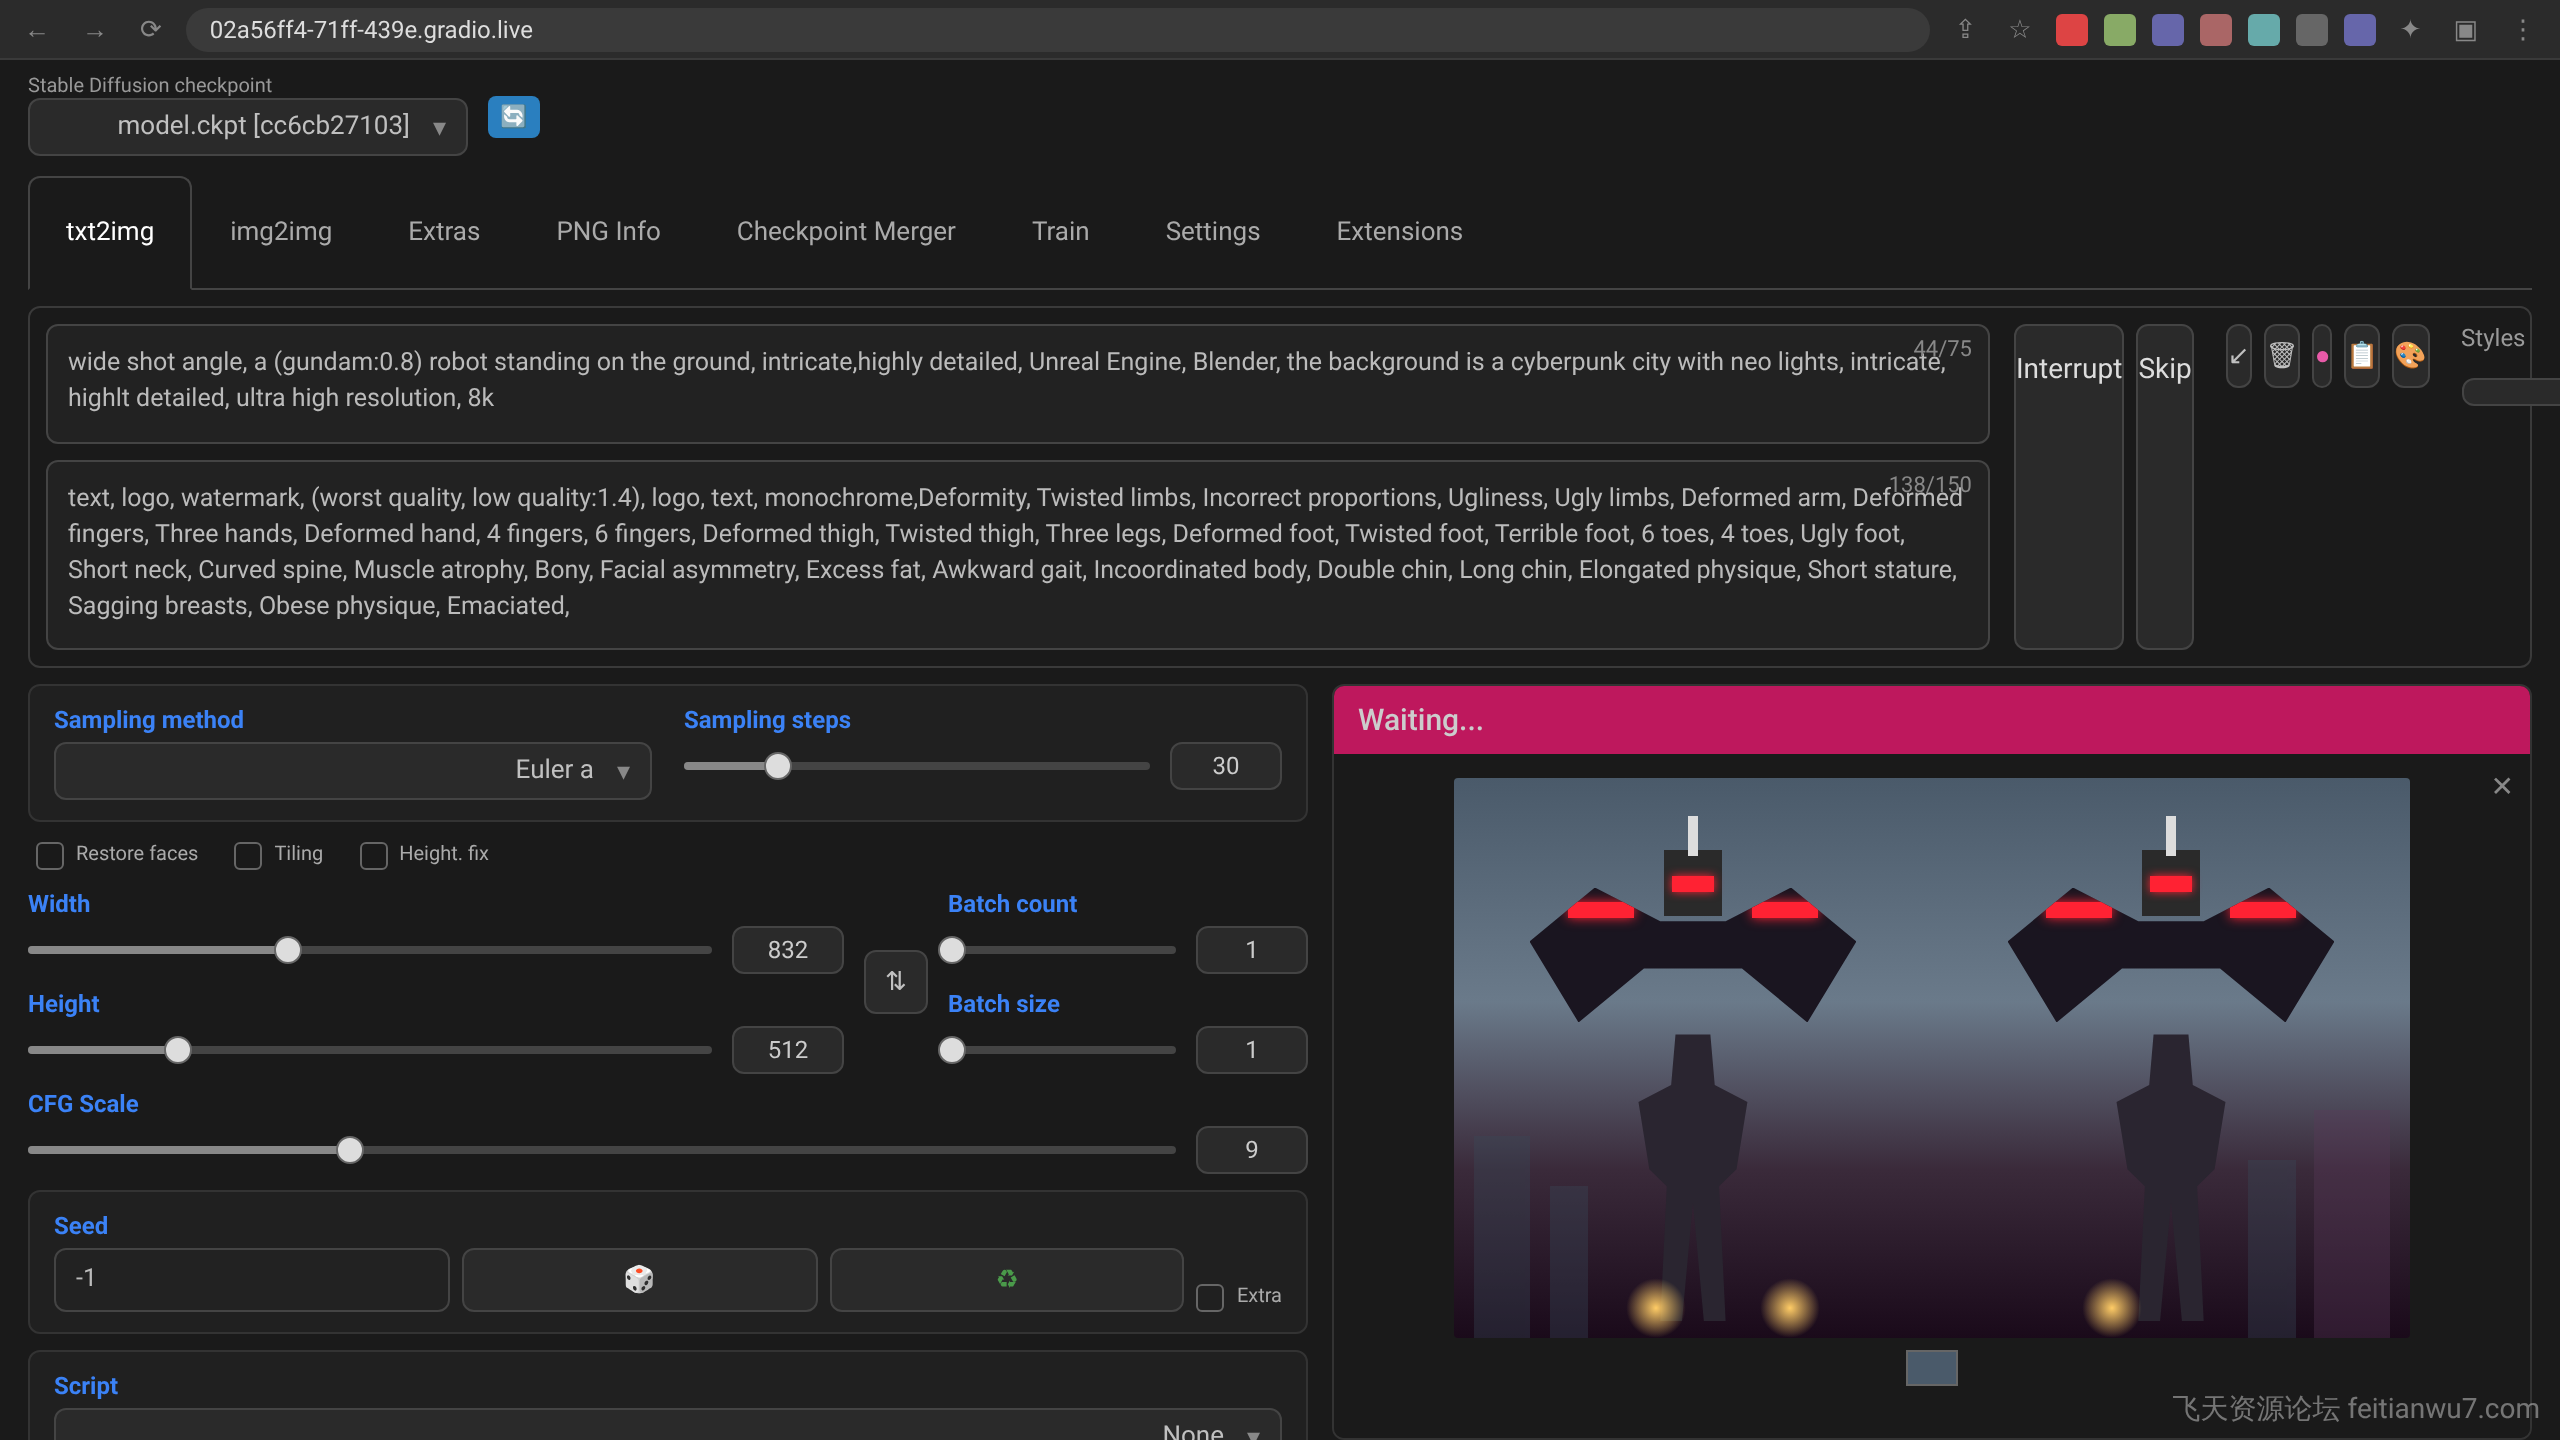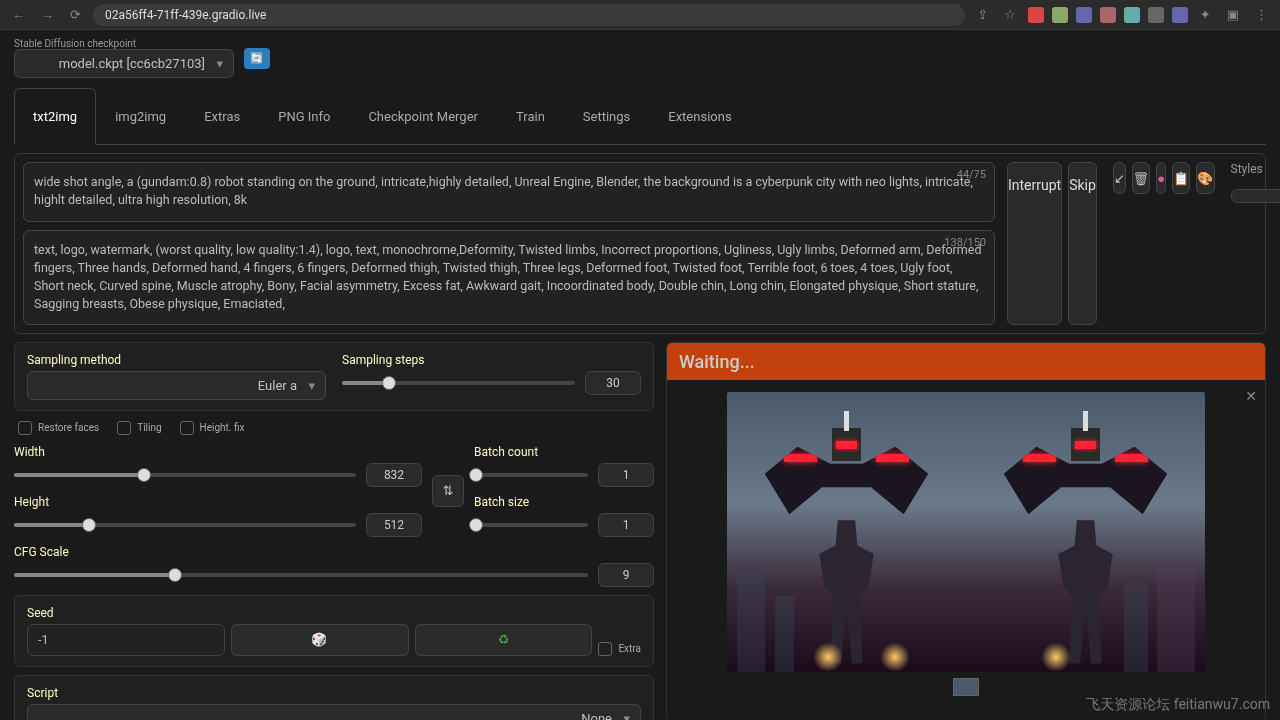--- a/index.html
+++ b/index.html
@@ -41,41 +41,41 @@
 .icon-btn { flex: 1; background: #2a2a2a; border: 1px solid #444; border-radius: 6px; height: 32px; display: flex; align-items: center; justify-content: center; cursor: pointer; }
 .styles-row { display: flex; gap: 6px; align-items: center; }
 .styles-select { flex: 1; }
 .styles-label { font-size: 12px; color: #999; margin-bottom: 4px; display: block; }
 
 .params-grid { display: flex; gap: 12px; }
 .params-left { flex: 1; }
 .params-right { width: 600px; }
 
 .param-group { background: #202020; border: 1px solid #333; border-radius: 6px; padding: 10px 12px; margin-bottom: 8px; }
-.param-label { font-size: 12px; color: #fef9c3; margin-bottom: 4px; display: block; }
+.param-label { font-size: 12px; color: #3b82f6; margin-bottom: 4px; display: block; font-weight: bold; }
 .slider-row { display: flex; align-items: center; gap: 10px; }
 .slider-track { flex: 1; height: 4px; background: #444; border-radius: 2px; position: relative; }
 .slider-fill { position: absolute; left: 0; top: 0; height: 100%; background: #888; border-radius: 2px; }
 .slider-thumb { position: absolute; top: -5px; width: 14px; height: 14px; background: #ddd; border-radius: 50%; border: 1px solid #666; margin-left: -7px; }
 .num-box { background: #2a2a2a; border: 1px solid #444; border-radius: 6px; padding: 4px 8px; width: 56px; text-align: center; color: #ccc; font-size: 12px; }
 .checkbox-row { display: flex; gap: 18px; padding: 4px 0; }
 .checkbox { display: inline-flex; align-items: center; gap: 6px; font-size: 10px; color: #aaa; }
 .cb-box { width: 14px; height: 14px; border: 1px solid #666; border-radius: 3px; }
 
 .dim-section { display: flex; gap: 10px; }
 .dim-left { flex: 1; }
 .dim-mid { display: flex; align-items: center; }
 .dim-right { width: 180px; }
 .swap-btn { background: #2a2a2a; border: 1px solid #444; border-radius: 6px; width: 32px; height: 32px; display: flex; align-items: center; justify-content: center; cursor: pointer; }
 
 .seed-row { display: flex; gap: 6px; align-items: flex-end; }
 .seed-input { flex: 1; }
 
 .output-panel { background: #202020; border: 1px solid #333; border-radius: 6px; overflow: hidden; }
-.output-header { background: #c2410c; padding: 8px 12px; font-size: 18px; color: #ccc; font-weight: 500; }
+.output-header { background: #be185d; padding: 8px 12px; font-size: 15px; color: #ccc; font-weight: 500; }
 .output-img-wrap { position: relative; padding: 12px 60px; background: #1a1a1a; }
 .output-img { width: 100%; height: 280px; background: linear-gradient(to bottom, #4a5a6a 0%, #6a7a8a 40%, #3a2a3a 70%, #1a0a1a 100%); position: relative; border-radius: 2px; overflow: hidden; }
 .close-x { position: absolute; top: 8px; right: 8px; color: #888; cursor: pointer; font-size: 14px; }
 .robot { position: absolute; bottom: 8px; width: 38%; height: 86%; }
 .robot.left { left: 6%; }
 .robot.right { right: 6%; }
 .robot-body { position: absolute; bottom: 0; left: 20%; width: 60%; height: 70%; background: #2a2530; clip-path: polygon(35% 100%, 38% 60%, 30% 55%, 25% 35%, 40% 30%, 42% 15%, 58% 15%, 60% 30%, 75% 35%, 70% 55%, 62% 60%, 65% 100%, 55% 100%, 50% 65%, 45% 100%); }
 .robot-shoulders { position: absolute; top: 10%; left: 5%; width: 90%; height: 28%; background: #1a1520; clip-path: polygon(0 40%, 20% 0, 40% 25%, 60% 25%, 80% 0, 100% 40%, 85% 100%, 65% 60%, 35% 60%, 15% 100%); }
 .robot-shoulders::before, .robot-shoulders::after { content: ""; position: absolute; top: 10%; width: 20%; height: 12%; background: #ff2233; box-shadow: 0 0 6px #ff2233; }
 .robot-shoulders::before { left: 12%; }

